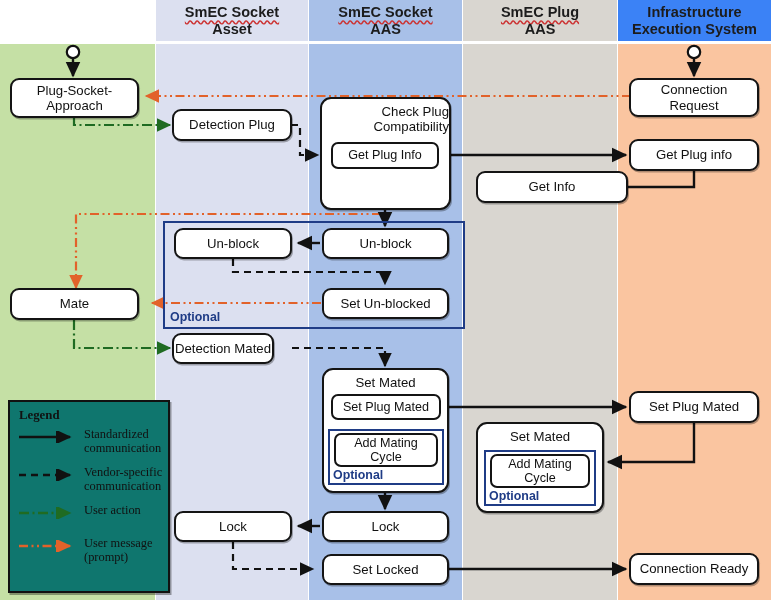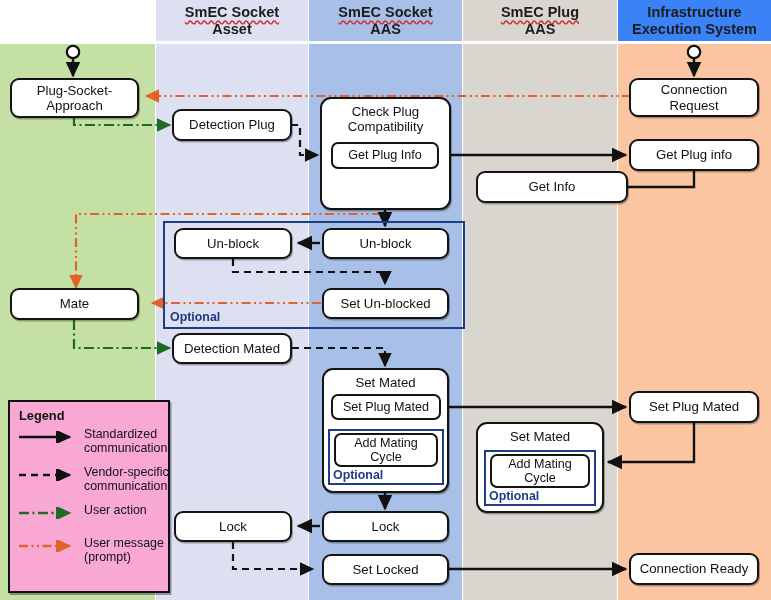--- a/index.html
+++ b/index.html
@@ -24,22 +24,22 @@
     box-shadow:1px 1.5px 0 rgba(0,0,0,.30);}
   .box.small{font-size:12.6px;border-width:2px;border-radius:7px;box-shadow:none;}
   .box.group{align-items:flex-start;justify-content:center;padding-top:5px;border-radius:11px;}
   .box.group > .grp-title{width:100%;text-align:center;font-size:13.2px;}
 
   
   .optional{position:absolute;border:2.2px solid #1f3c86;box-sizing:border-box;background:transparent;}
   .optional-label{position:absolute;font-weight:bold;font-size:12.4px;color:#1f3c86;}
 
   
-  #legend{position:absolute;background:#f9a8d4;border:2.4px solid #111;box-sizing:border-box;
-    box-shadow:1.5px 2px 0 rgba(0,0,0,.35);}
+  #legend{position:absolute;background:#0f766e;border:2.4px solid #111;box-sizing:border-box;
+    box-shadow:1.5px 2px 0 rgba(0,0,0,.35);font-family:Liberation Serif, serif;}
   #legend .lg-title{position:absolute;left:9px;top:6px;font-weight:bold;font-size:12.8px;color:#111;}
   .lg-text{position:absolute;font-size:12.4px;color:#111;line-height:1.15;}
 
   .mini{position:absolute;}
 </style>
 </head>
 <body>
 
 <div id="stage">
 
@@ -154,30 +154,30 @@
   </div>
 
   <div class="box" style="left:172px;top:109px;width:120px;height:32px;">
     <span>Detection Plug</span>
   </div>
 
   <div class="box" style="left:174px;top:228px;width:118px;height:31px;">
     <span>Un-block</span>
   </div>
 
-  <div class="box" style="left:172px;top:333px;width:120px;height:31px;">
+  <div class="box" style="left:172px;top:333px;width:102px;height:31px;">
     <span>Detection Mated</span>
   </div>
 
   <div class="box" style="left:174px;top:511px;width:118px;height:31px;">
     <span>Lock</span>
   </div>
 
   <div class="box group" style="left:320px;top:97px;width:131px;height:113px;">
-    <span class="grp-title" style="white-space:pre-line;">Check Plug
+    <span class="grp-title" style="white-space:pre-line;text-align:right;">Check Plug
 Compatibility</span>
   </div>
   <div class="box small" style="left:331px;top:142px;width:108px;height:27px;">
     <span>Get Plug Info</span>
   </div>
 
   <div class="box" style="left:322px;top:228px;width:127px;height:31px;">
     <span>Un-block</span>
   </div>
 

